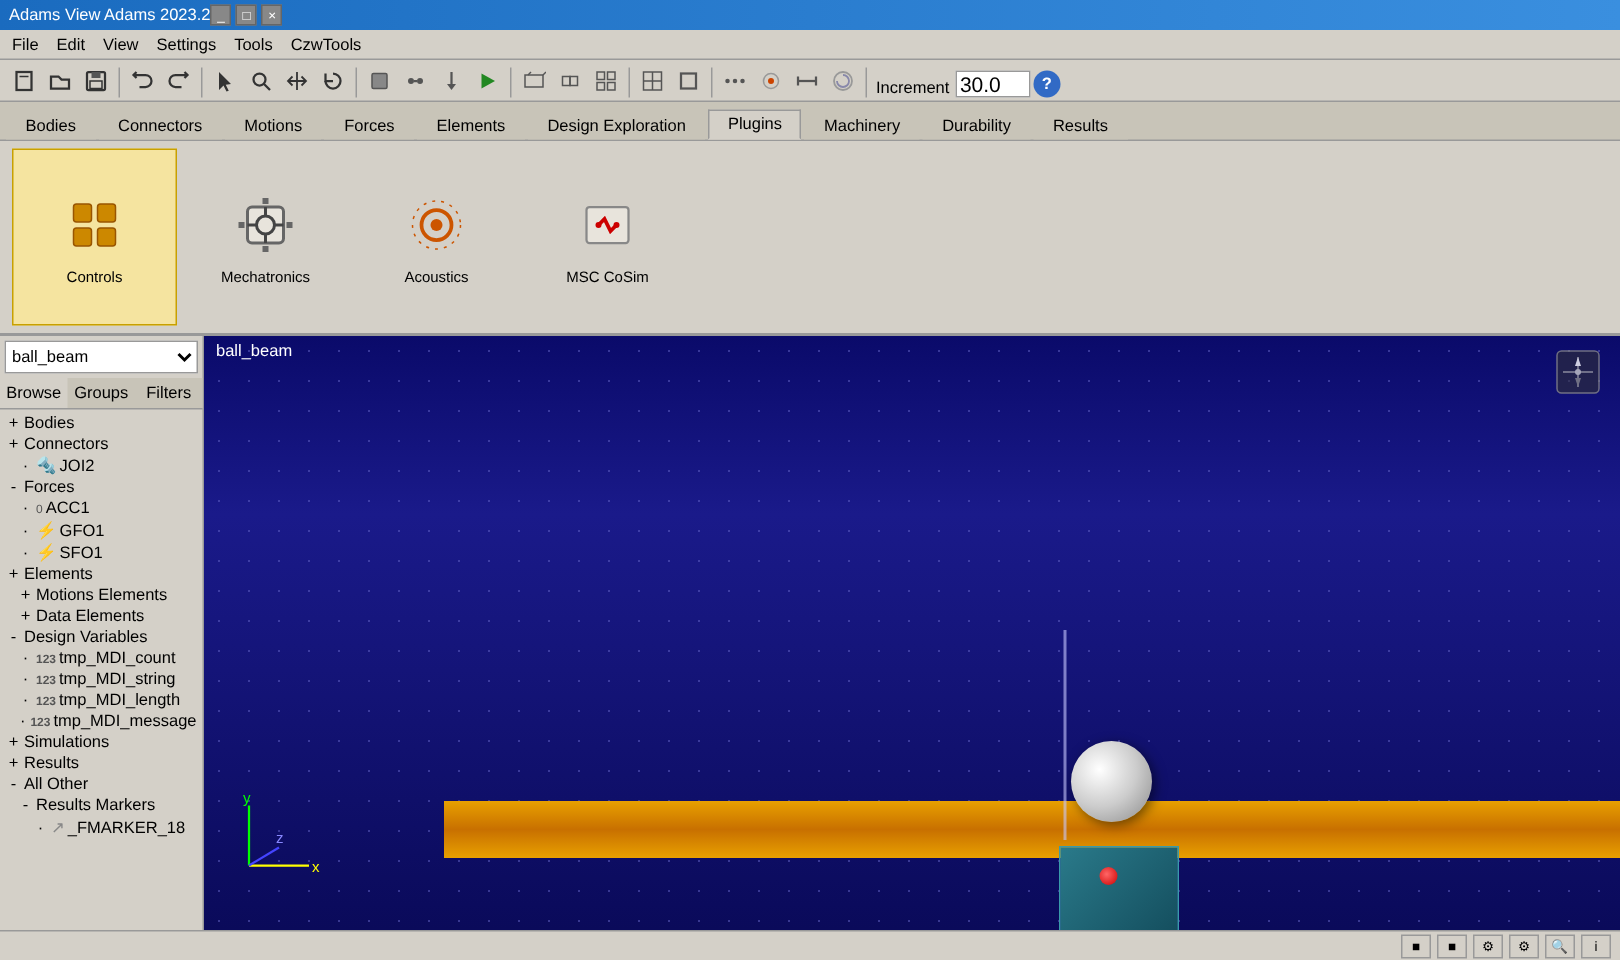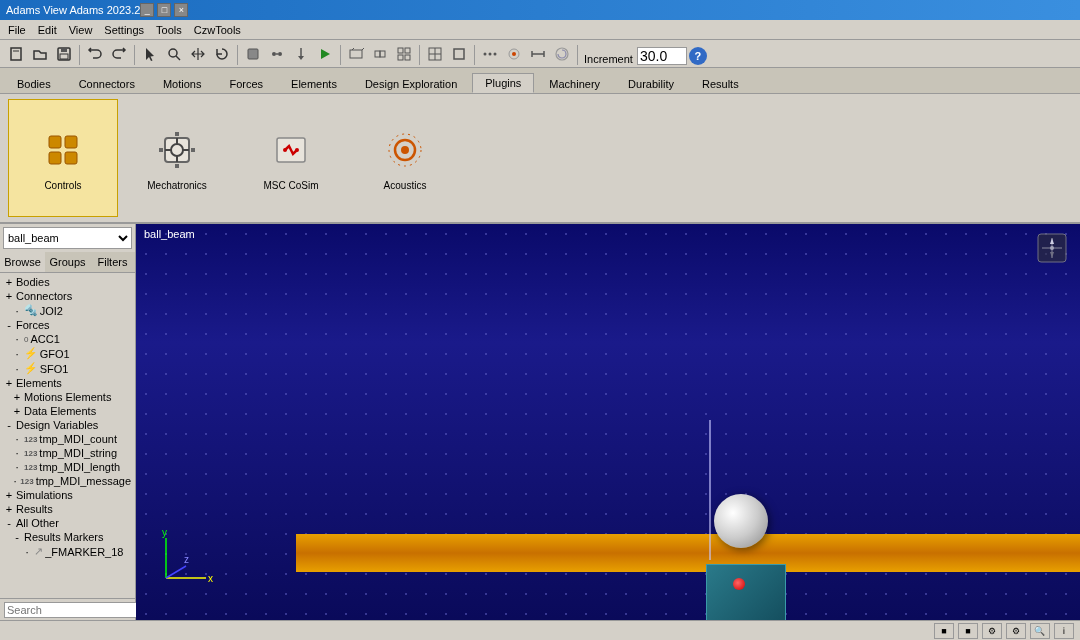--- a/index.html
+++ b/index.html
@@ -509,38 +509,38 @@
         <rect x="20" y="4" width="4" height="4" fill="#666"></rect>
         <rect x="20" y="36" width="4" height="4" fill="#666"></rect>
       </svg>
     </div>
     <span class="ribbon-label">Mechatronics</span>
   </div>
 
   <div class="ribbon-item">
     <div class="ribbon-icon">
       <svg width="44" height="44" viewBox="0 0 44 44">
+        <circle cx="22" cy="22" r="10" fill="none" stroke="#cc5500" stroke-width="2.5"></circle>
+        <circle cx="22" cy="22" r="4" fill="#cc5500"></circle>
+        <circle cx="22" cy="22" r="16" fill="none" stroke="#cc5500" stroke-width="1" stroke-dasharray="2,4"></circle>
+      </svg>
+    </div>
+    <span class="ribbon-label">Acoustics</span>
+  </div>
+
+  <div class="ribbon-item">
+    <div class="ribbon-icon">
+      <svg width="44" height="44" viewBox="0 0 44 44">
         <rect x="8" y="10" width="28" height="24" rx="2" fill="#e8e4dc" stroke="#888" stroke-width="1.5"></rect>
         <path d="M16 22 L20 18 L24 26 L28 22" fill="none" stroke="#cc0000" stroke-width="2.5"></path>
         <circle cx="16" cy="22" r="2" fill="#cc0000"></circle>
         <circle cx="28" cy="22" r="2" fill="#cc0000"></circle>
       </svg>
     </div>
     <span class="ribbon-label">MSC CoSim</span>
-  </div>
-
-  <div class="ribbon-item">
-    <div class="ribbon-icon">
-      <svg width="44" height="44" viewBox="0 0 44 44">
-        <circle cx="22" cy="22" r="10" fill="none" stroke="#cc5500" stroke-width="2.5"></circle>
-        <circle cx="22" cy="22" r="4" fill="#cc5500"></circle>
-        <circle cx="22" cy="22" r="16" fill="none" stroke="#cc5500" stroke-width="1" stroke-dasharray="2,4"></circle>
-      </svg>
-    </div>
-    <span class="ribbon-label">Acoustics</span>
   </div>
 
 </div>
 
 <div id="main">
 
   <div id="left-panel">
     <select id="model-select"><option>ball_beam</option></select>
     <div id="panel-tabs">
       <div class="panel-tab active">Browse</div>
@@ -638,23 +638,20 @@
       </div>
       <div class="tree-item tree-indent-1">
         <span class="tree-expand">-</span>
         <span>Results Markers</span>
       </div>
       <div class="tree-item tree-indent-2">
         <span class="tree-expand">·</span>
         <span style="color:#888;">↗</span>
         <span>_FMARKER_18</span>
       </div>
-    </div>
-    <div id="search-bar">
-      <input id="search-input" type="text" placeholder="Search" style="">
     </div>
   </div>
 
   <div id="viewport">
     <div id="viewport-grid"></div>
     <div id="viewport-title">ball_beam</div>
 
     <div id="beam-horizontal"></div>
     <div id="beam-vertical"></div>
     <div id="beam-vertical-bottom"></div>

